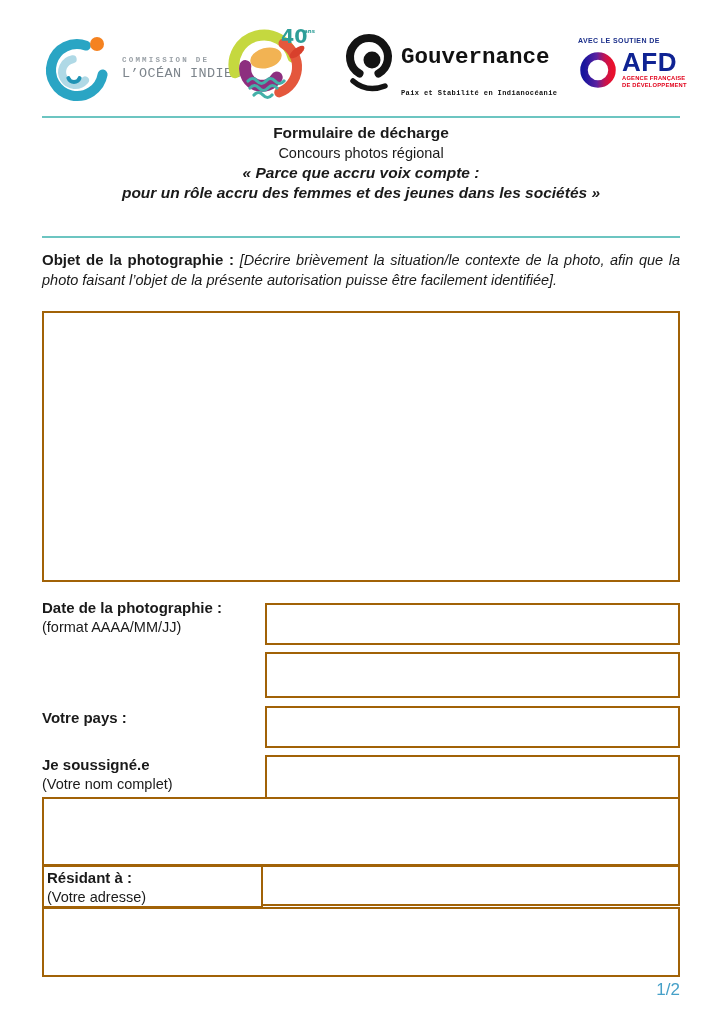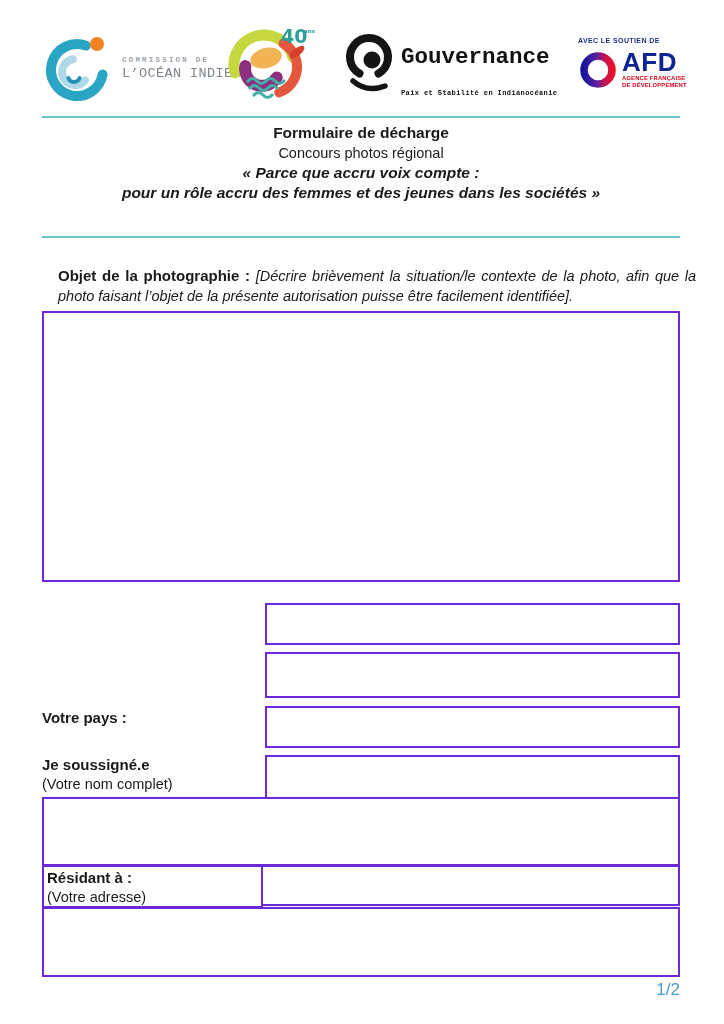--- a/index.html
+++ b/index.html
@@ -32,27 +32,27 @@
   .hr{position:absolute;left:42px;width:638px;height:2px;background:#6cc5c1;}
   #hr1{top:116px;} #hr2{top:236px;}
 
   
   .title-block{position:absolute;left:42px;top:123px;width:638px;text-align:center;}
   .t-bold{font-size:15.5px;font-weight:bold;line-height:20px;}
   .t-reg{font-size:14.5px;line-height:20px;}
   .t-bi{font-size:15.5px;font-weight:bold;font-style:italic;line-height:20px;}
 
   
-  .objet{position:absolute;left:42px;top:250px;width:638px;margin:16px;
+  .objet{position:absolute;left:42px;top:250px;width:638px;margin:0;
          font-size:14.5px;line-height:20px;text-align:justify;}
   .objet .lbl{font-weight:bold;font-size:15px;}
   .objet .hint{font-style:italic;}
 
   
-  .box{position:absolute;border:2px solid #6d28d9;background:#fff;box-sizing:border-box;}
+  .box{position:absolute;border:2px solid #a16207;background:#fff;box-sizing:border-box;}
   #big-box{left:42px;top:311px;width:638px;height:271px;}
   #box-date{left:265px;top:603px;width:415px;height:42px;}
   #box-lieu{left:265px;top:652px;width:415px;height:46px;}
   #box-pays{left:265px;top:706px;width:415px;height:42px;}
   #box-nom{left:265px;top:755px;width:415px;height:44px;}
   #box-wide1{left:42px;top:797px;width:638px;height:69px;}
   #cell-residant{left:42px;top:865px;width:221px;height:43px;}
   #box-adresse{left:261px;top:865px;width:419px;height:41px;}
   #box-wide2{left:42px;top:907px;width:638px;height:70px;}
 
@@ -142,20 +142,24 @@
     <div class="t-bi">« Parce que accru voix compte :</div>
     <div class="t-bi">pour un rôle accru des femmes et des jeunes dans les sociétés »</div>
   </div>
 
   <div class="hr" id="hr2"></div>
 
   <p class="objet"><span class="lbl">Objet de la photographie : </span><span class="hint">[Décrire brièvement la situation/le contexte de la photo, afin que la photo faisant l’objet de la présente autorisation puisse être facilement identifiée].</span></p>
 
   <div class="box" id="big-box"></div>
 
+  <div class="flabel" id="label-date">
+    <span class="b">Date de la photographie :</span><br>
+    <span>(format AAAA/MM/JJ)</span>
+  </div>
   <div class="box" id="box-date"></div>
 
   <div class="box" id="box-lieu"></div>
 
   <div class="flabel" id="label-pays">
     <span class="b">Votre pays :</span>
   </div>
   <div class="box" id="box-pays"></div>
 
   <div class="flabel" id="label-nom">

